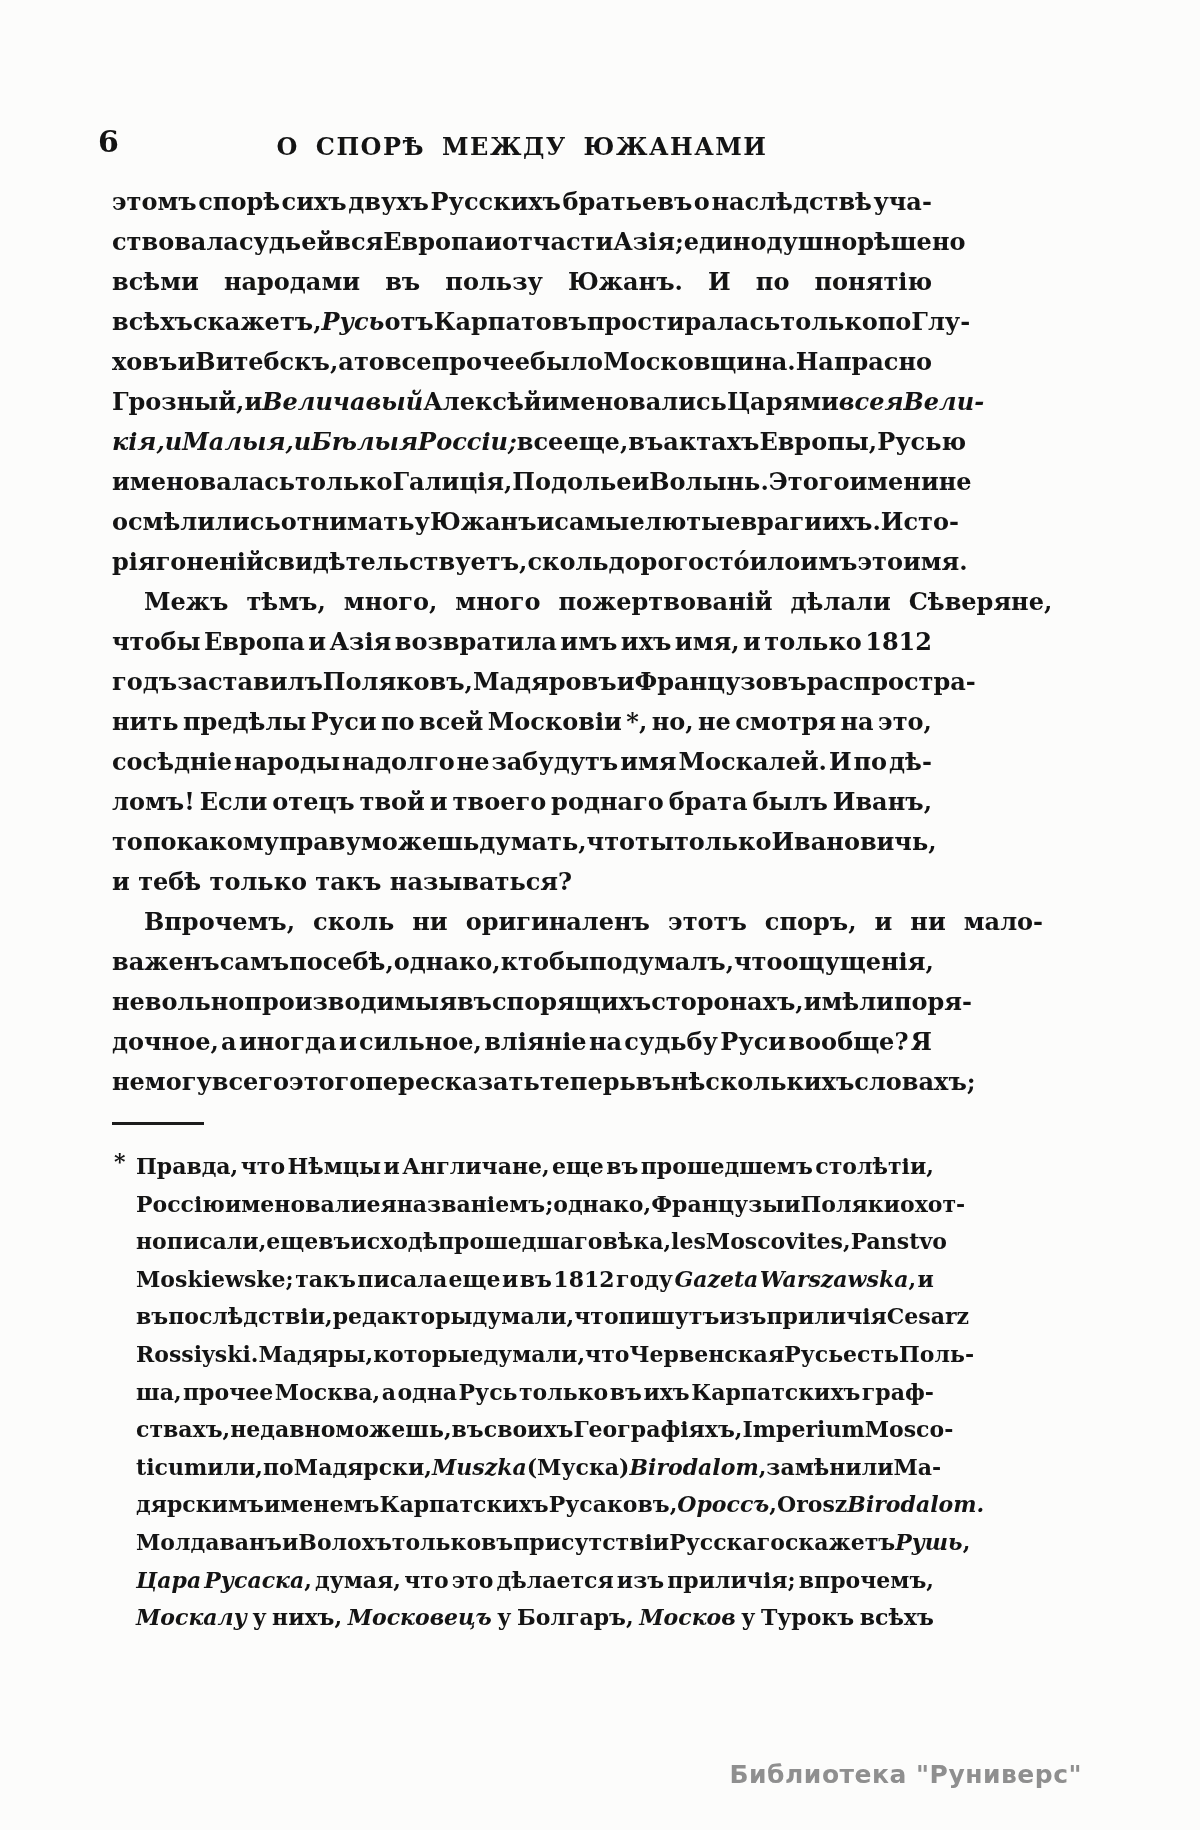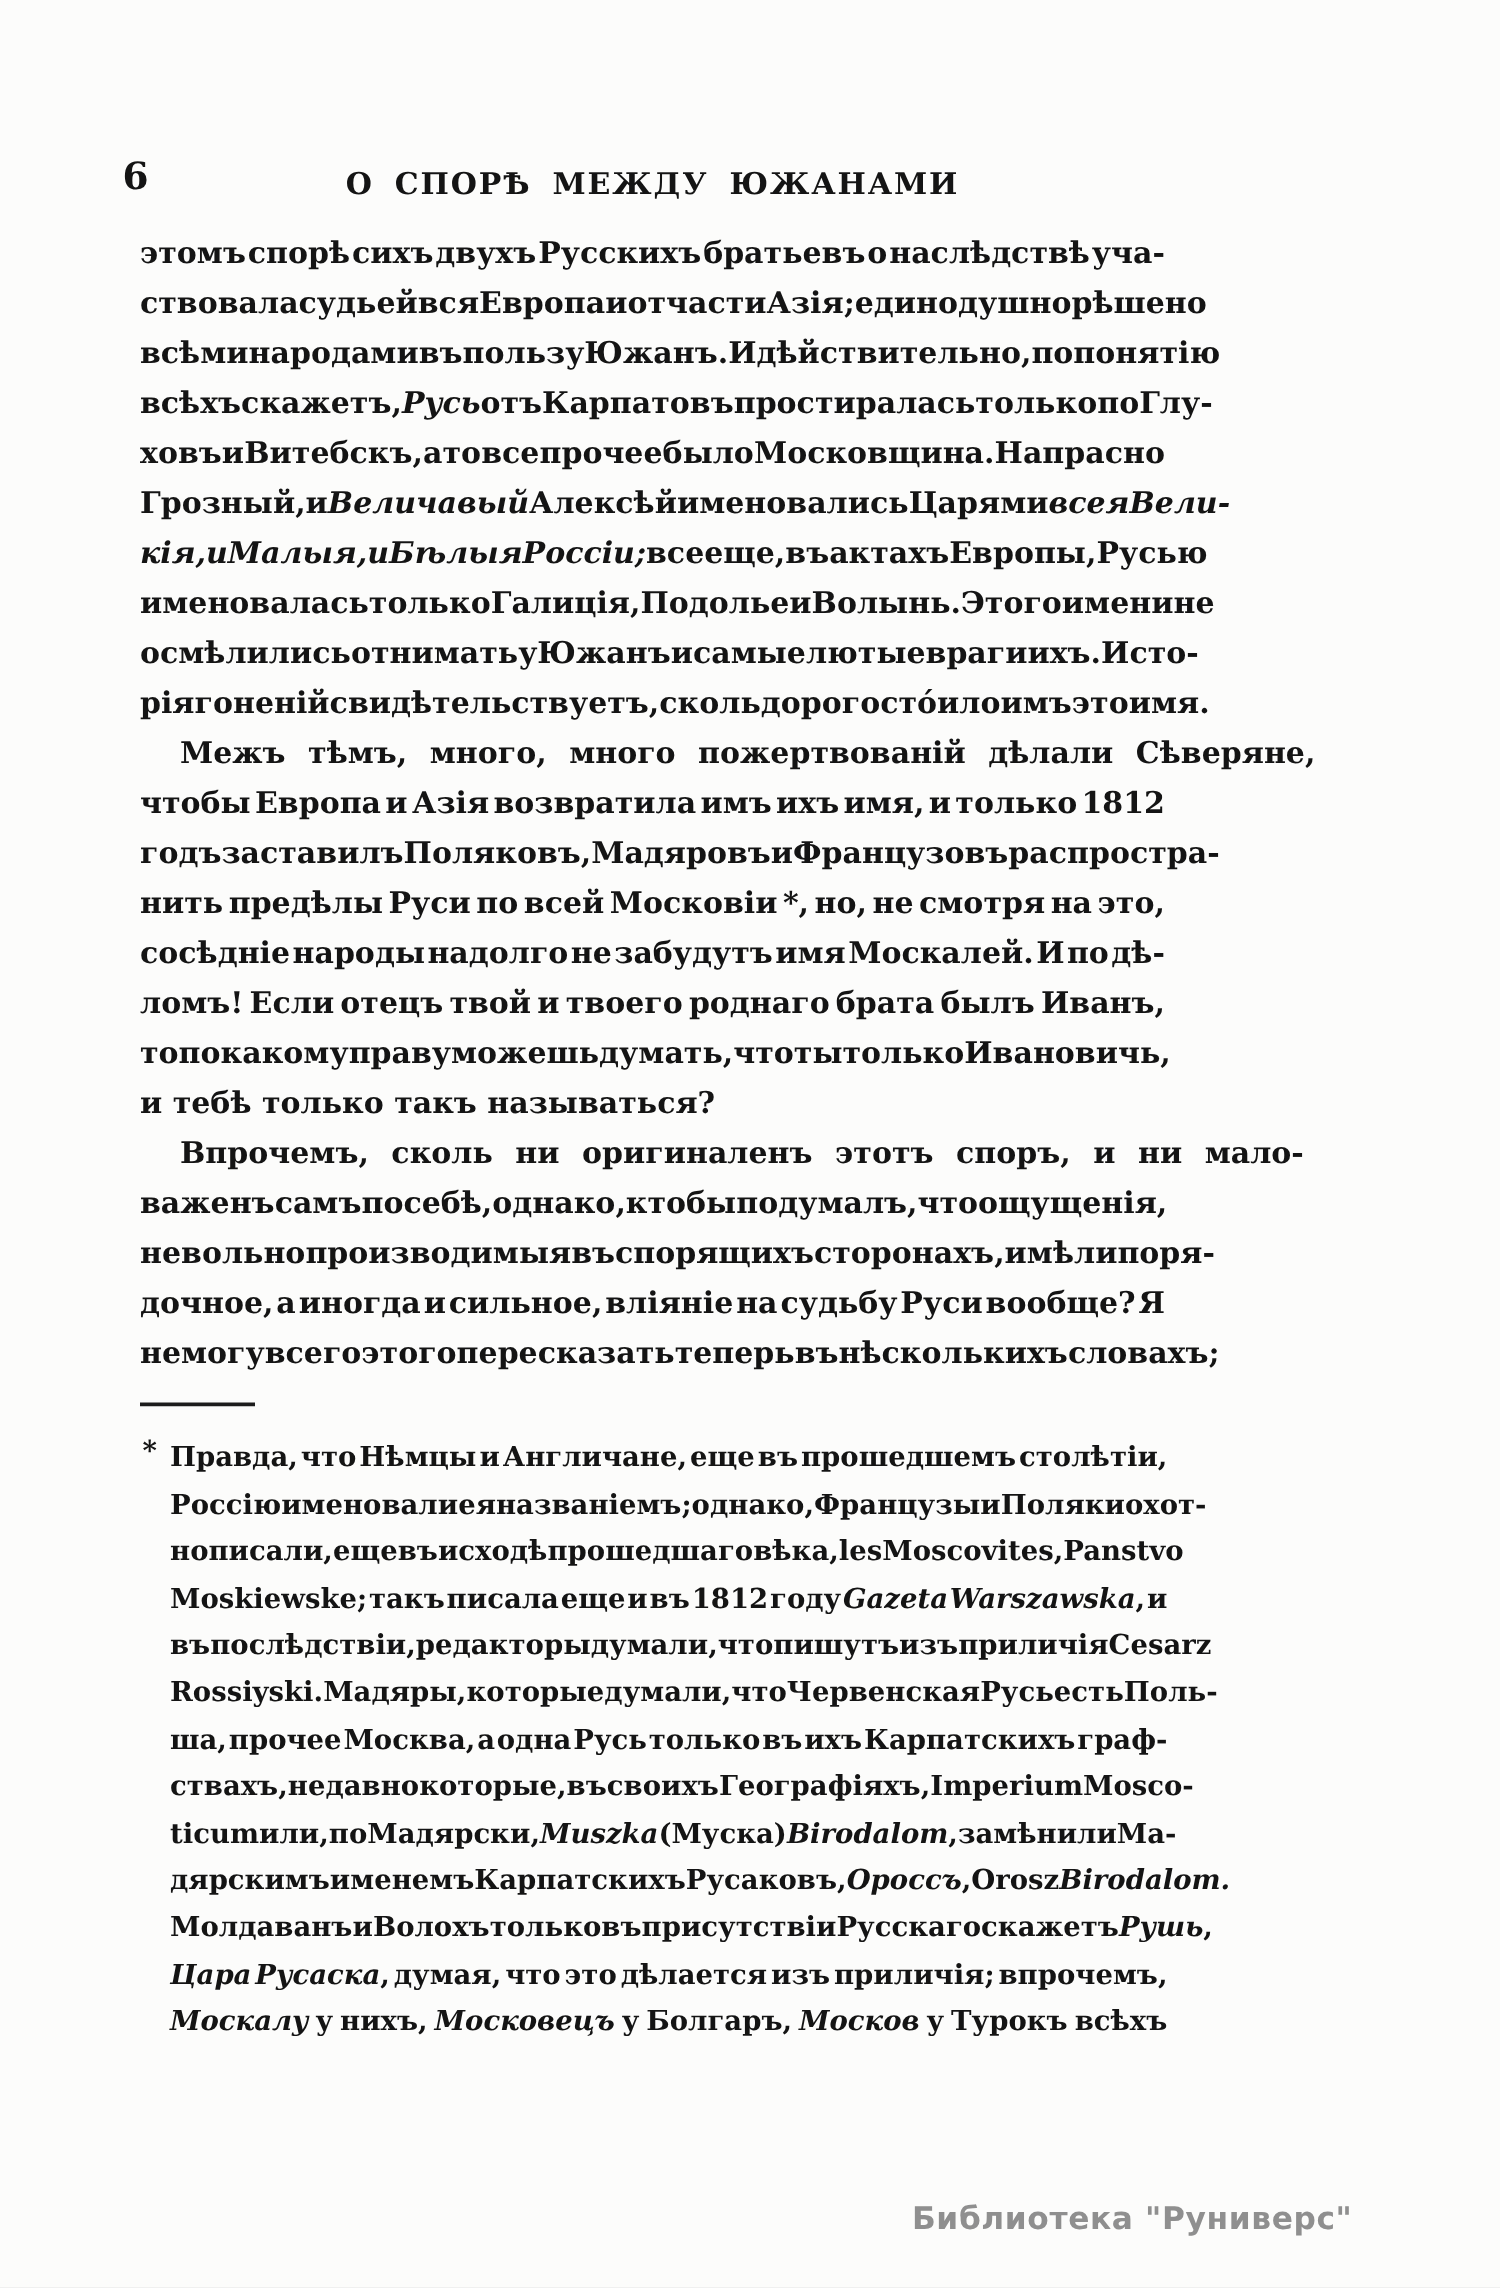--- a/index.html
+++ b/index.html
@@ -82,21 +82,20 @@
           <span><span>единодушно</span></span>
           <span><span>рѣшено</span></span>
         </div>
         <div class="line just">
           <span><span>всѣми</span></span>
           <span><span>народами</span></span>
           <span><span>въ</span></span>
           <span><span>пользу</span></span>
           <span><span>Южанъ.</span></span>
           <span><span>И</span></span>
-          <span><span>дѣйствительно,</span></span>
           <span><span>по</span></span>
           <span><span>понятію</span></span>
         </div>
         <div class="line just">
           <span><span>всѣхъ</span></span>
           <span><span>скажетъ,</span></span>
           <span><span class="it">Русь</span></span>
           <span><span>отъ</span></span>
           <span><span>Карпатовъ</span></span>
           <span><span>простиралась</span></span>
@@ -401,21 +400,21 @@
         <span><span>Русь</span></span>
         <span><span>только</span></span>
         <span><span>въ</span></span>
         <span><span>ихъ</span></span>
         <span><span>Карпатскихъ</span></span>
         <span><span>граф-</span></span>
       </div>
       <div class="line just">
         <span><span>ствахъ,</span></span>
         <span><span>недавно</span></span>
-        <span><span>которые,</span></span>
+        <span><span>можешь,</span></span>
         <span><span>въ</span></span>
         <span><span>своихъ</span></span>
         <span><span>Географіяхъ,</span></span>
         <span><span>Imperium</span></span>
         <span><span>Mosco-</span></span>
       </div>
       <div class="line just">
         <span><span>ticum</span></span>
         <span><span>или,</span></span>
         <span><span>по</span></span>

